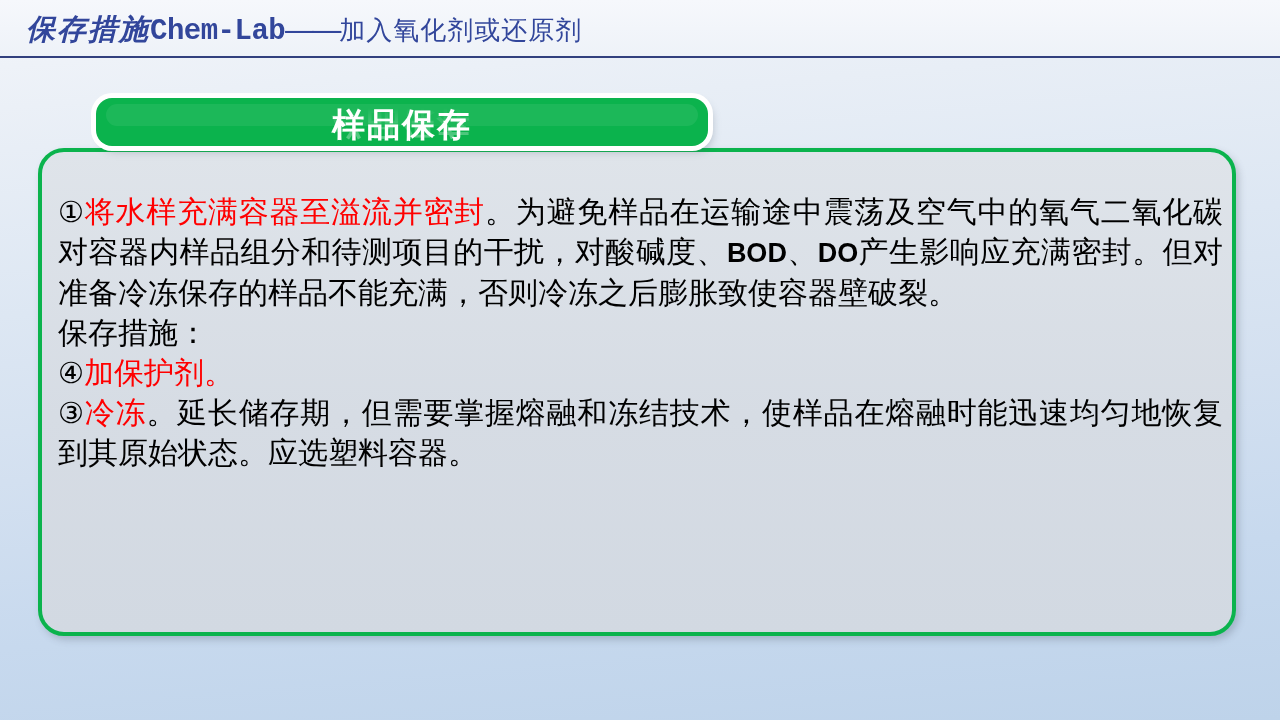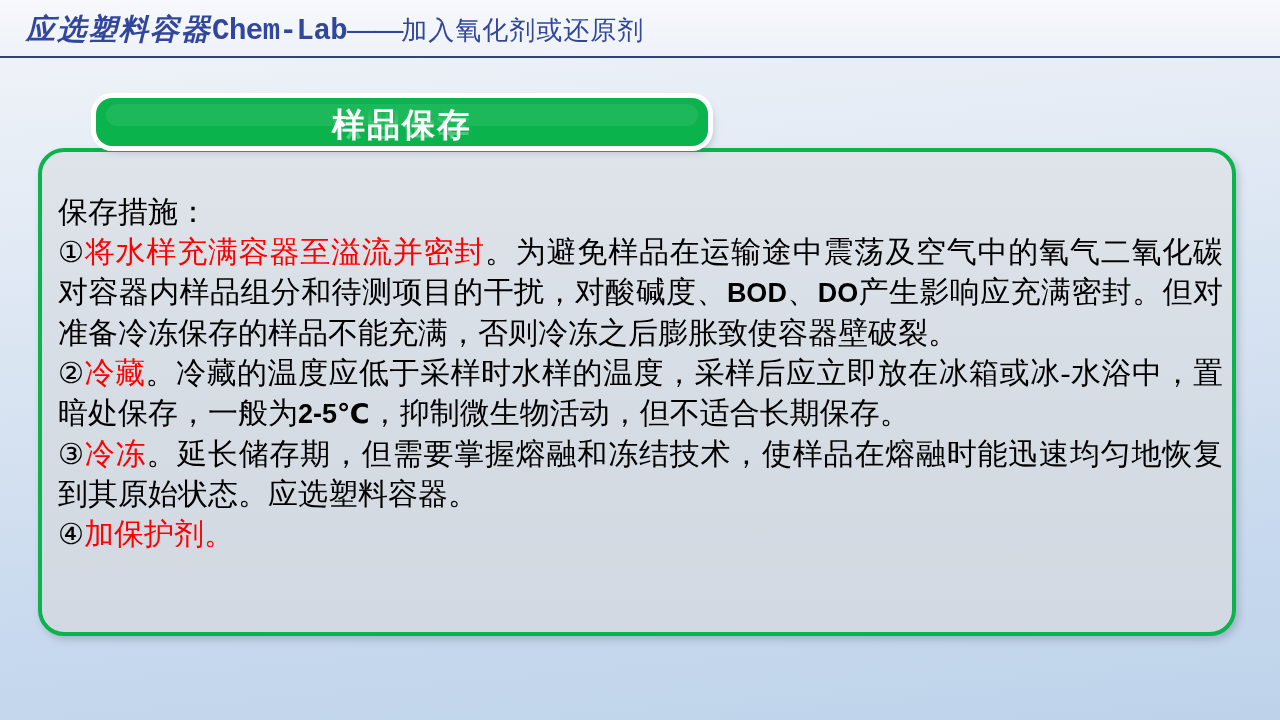--- a/index.html
+++ b/index.html
@@ -194,50 +194,47 @@
   }
 </style>
 </head>
 <body>
 
 <div class="slide">
 
   <div class="header-band"></div>
   <div class="header-rule"></div>
   <div class="header-title">
-    <span class="brand-cn">应选塑料容器</span><span class="brand-en">Chem-Lab</span><span class="dash">——</span><span class="tagline">加入氧化剂或还原剂</span>
+    <span class="brand-cn">保存措施</span><span class="brand-en">Chem-Lab</span><span class="dash">——</span><span class="tagline">加入氧化剂或还原剂</span>
   </div>
 
   <div class="watermark">非公司水印</div>
 
   <div class="content-card"></div>
 
   <div class="title-banner">
     <div class="title-banner-text">样品保存</div>
     <div class="title-banner-refl">样品保存</div>
   </div>
 
   <div class="body-text">
 
     <p>
+      <span class="circled">①</span><span class="red">将水样充满容器至溢流并密封</span><span>。为避免样品在运输途中震荡及空气中的氧气二氧化碳对容器内样品组分和待测项目的干扰，对酸碱度、</span><span class="bold-sans">BOD</span><span>、</span><span class="bold-sans">DO</span><span>产生影响应充满密封。但对准备冷冻保存的样品不能充满，否则冷冻之后膨胀致使容器壁破裂。</span>
+    </p>
+
+    <p>
       <span>保存措施：</span>
     </p>
 
-    <p>
-      <span class="circled">①</span><span class="red">将水样充满容器至溢流并密封</span><span>。为避免样品在运输途中震荡及空气中的氧气二氧化碳对容器内样品组分和待测项目的干扰，对酸碱度、</span><span class="bold-sans">BOD</span><span>、</span><span class="bold-sans">DO</span><span>产生影响应充满密封。但对准备冷冻保存的样品不能充满，否则冷冻之后膨胀致使容器壁破裂。</span>
-    </p>
-
-    <p>
-      <span class="circled">②</span><span class="red">冷藏</span><span>。冷藏的温度应低于采样时水样的温度，采样后应立即放在冰箱或冰-水浴中，置暗处保存，一般为</span><span class="bold-sans">2-5℃</span><span>，抑制微生物活动，但不适合长期保存。</span>
+
+    <p>
+      <span class="circled">④</span><span class="red">加保护剂</span><span class="red">。</span>
     </p>
 
     <p>
       <span class="circled">③</span><span class="red">冷冻</span><span>。延长储存期，但需要掌握熔融和冻结技术，使样品在熔融时能迅速均匀地恢复到其原始状态。应选塑料容器。</span>
     </p>
 
-    <p>
-      <span class="circled">④</span><span class="red">加保护剂</span><span class="red">。</span>
-    </p>
-
 
   </div>
 
 </div>
 
 </body></html>

